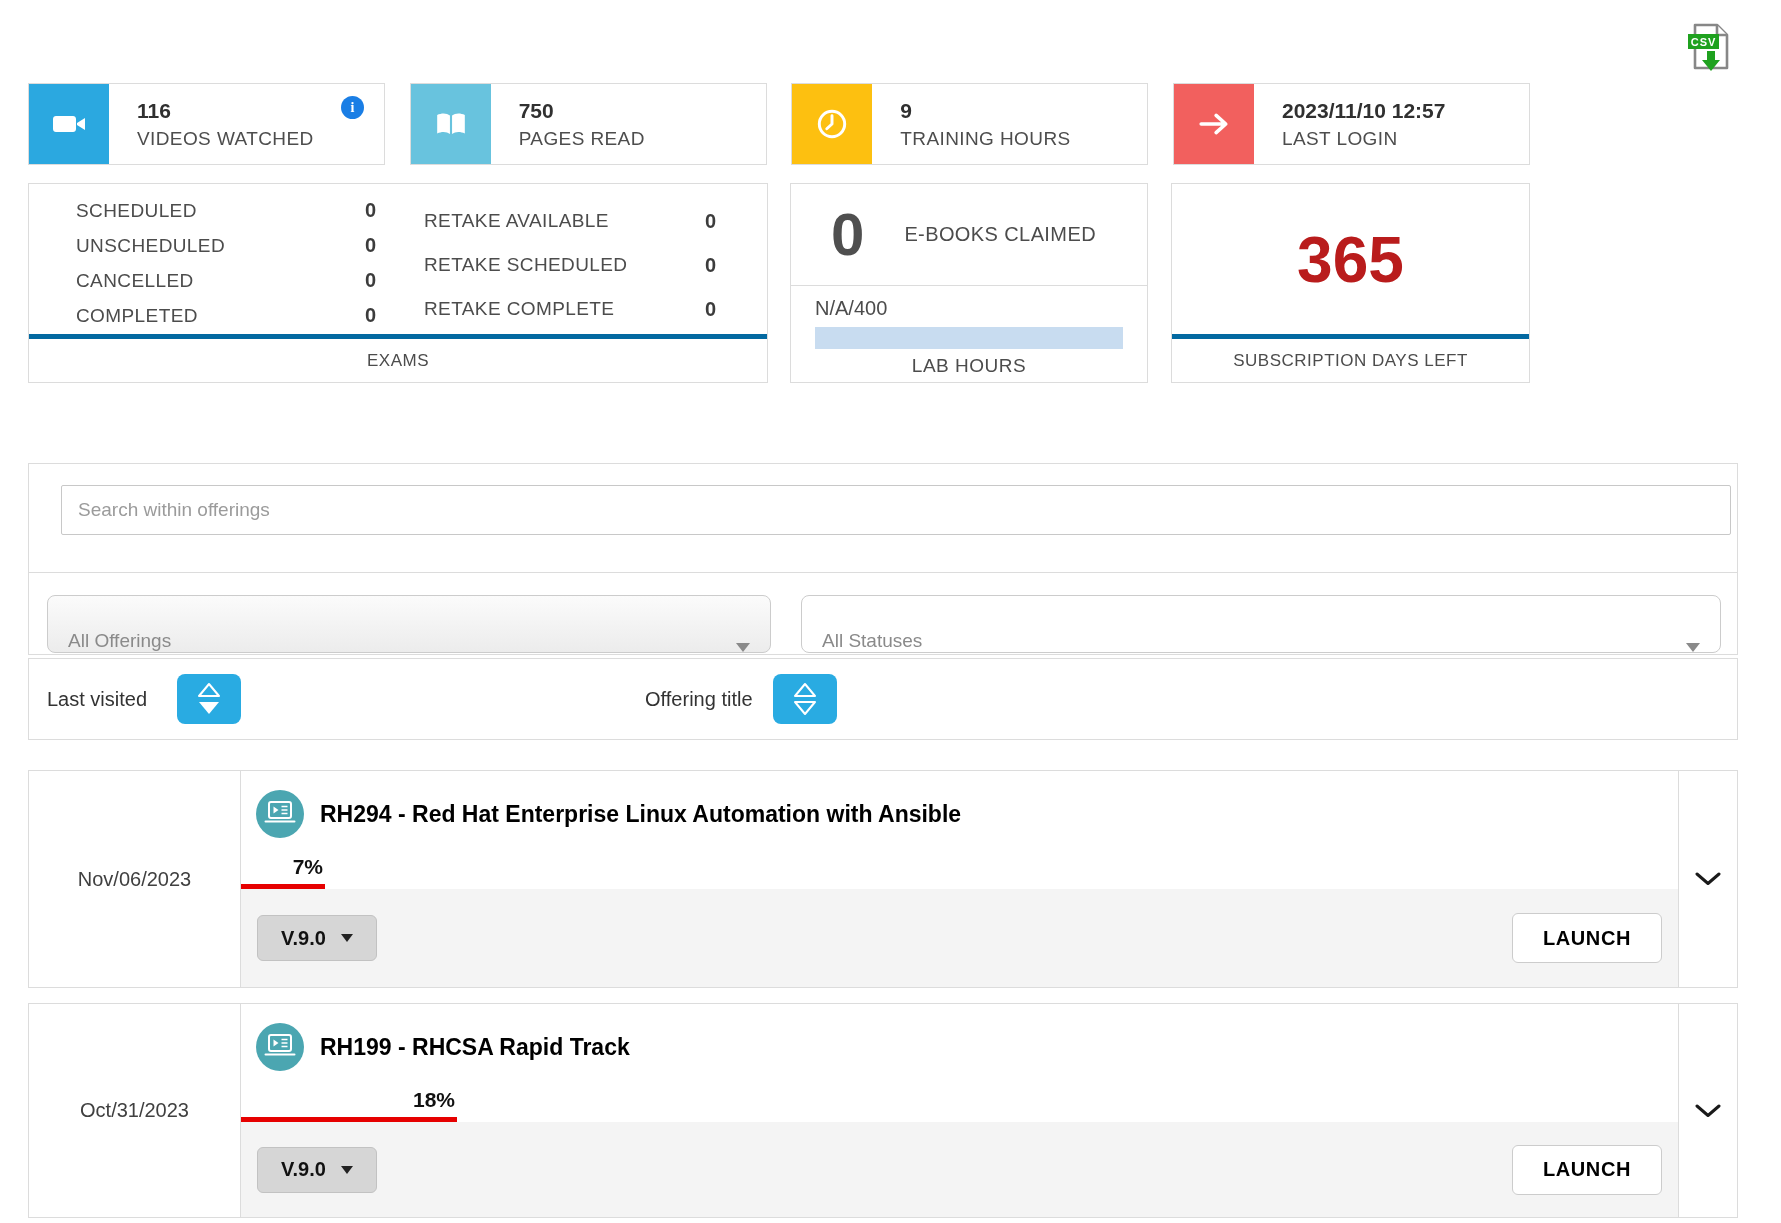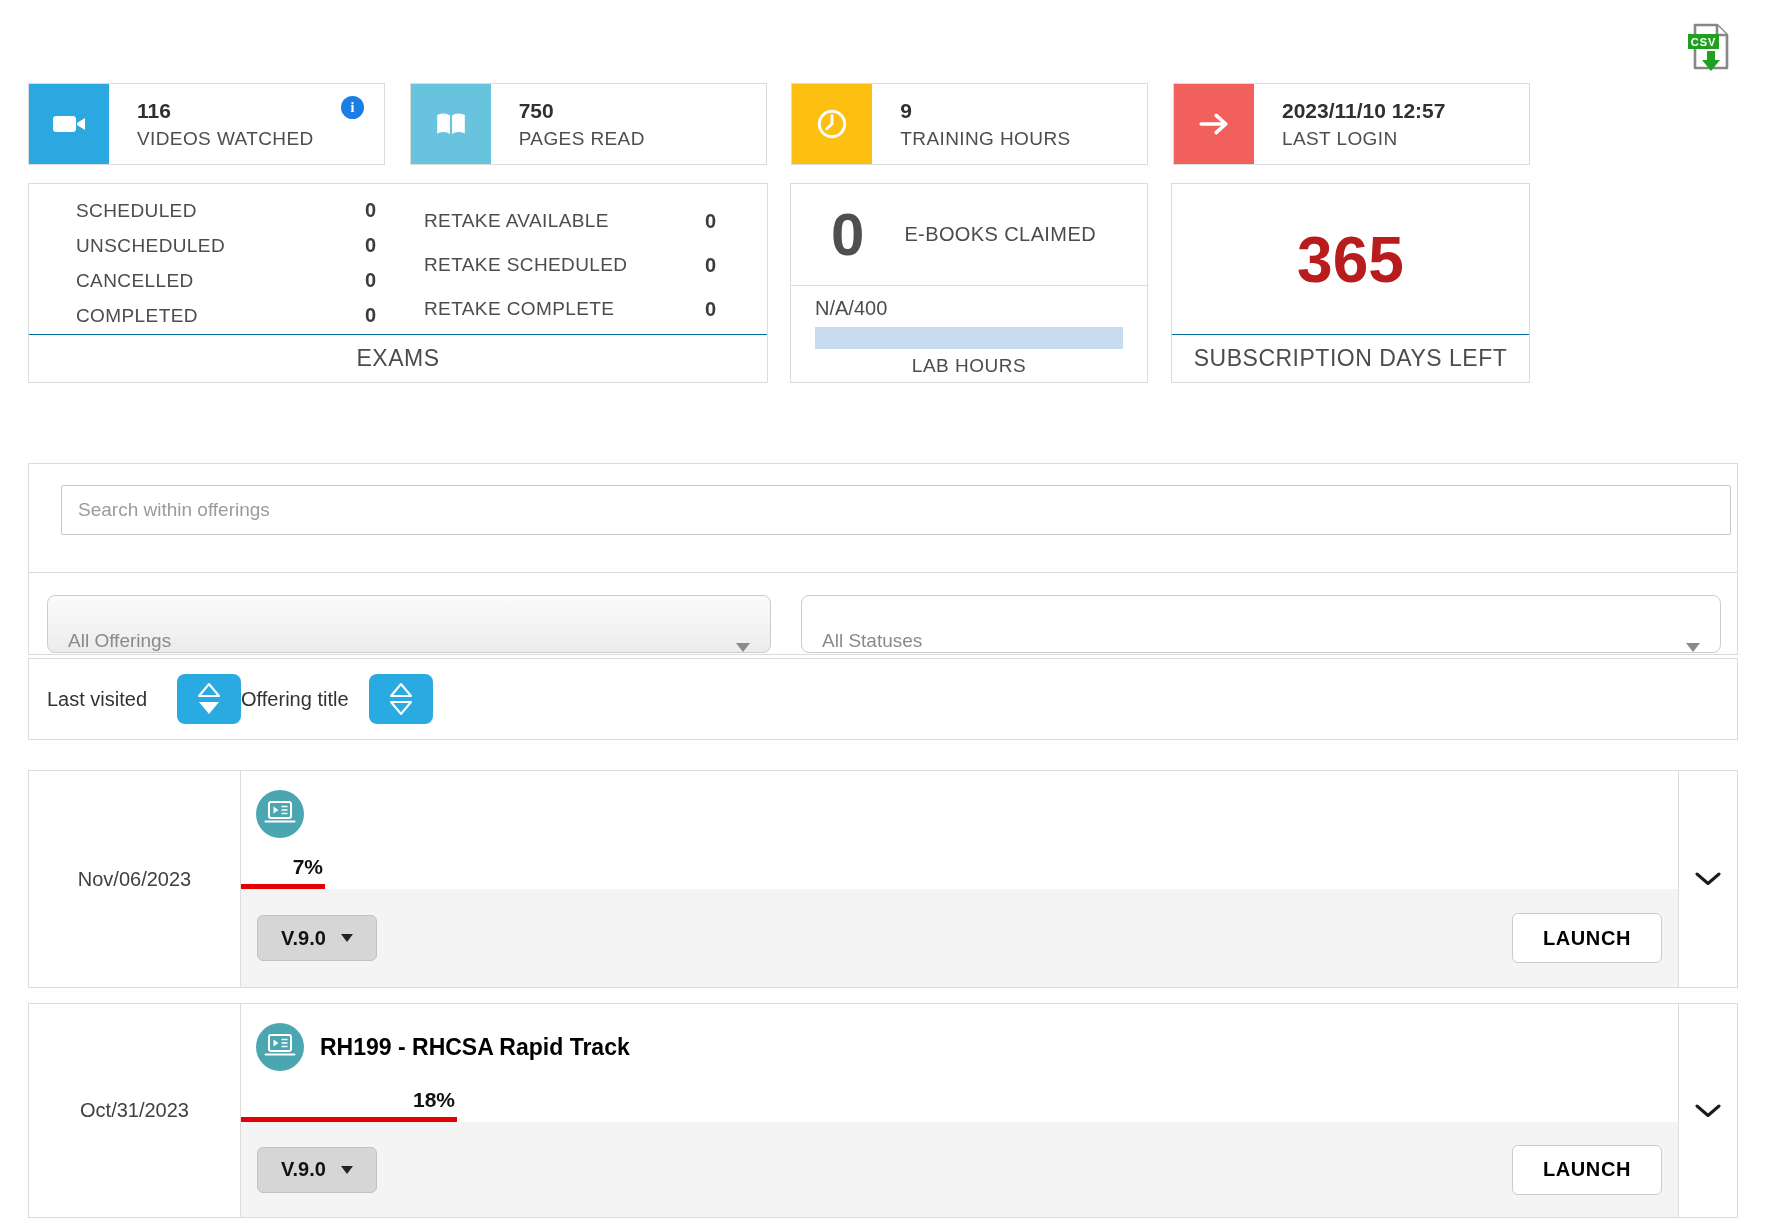--- a/index.html
+++ b/index.html
@@ -29,22 +29,22 @@
   .ebooks-panel{left:762px;width:358px}
   .sub-panel{left:1143px;width:359px}
   .exams-col{position:absolute}
   .exams-col-left{left:47px;top:9px;width:300px}
   .exams-col-right{left:395px;top:15px;width:292px}
   .exam-row{display:flex;justify-content:space-between;align-items:center}
   .exams-col-left .exam-row{height:35px}
   .exams-col-right .exam-row{height:44px}
   .exam-label{font-size:19px;color:#4c4c4c;letter-spacing:.4px}
   .exam-value{font-size:20px;font-weight:bold;color:#3c3c3c}
-  .panel-footer{position:absolute;left:0;right:0;bottom:0;height:48px;border-top:1px solid #0369a1;
-    display:flex;align-items:center;justify-content:center;font-size:23px;color:#4c4c4c;letter-spacing:.5px}
+  .panel-footer{position:absolute;left:0;right:0;bottom:0;height:48px;border-top:5px solid #0369a1;
+    display:flex;align-items:center;justify-content:center;font-size:17px;color:#4c4c4c;letter-spacing:.5px}
   .ebooks-top{height:102px;border-bottom:1px solid #dcdcdc;display:flex;align-items:center;padding-left:40px}
   .ebooks-value{font-size:60px;font-weight:bold;color:#4f4f4f}
   .ebooks-label{font-size:20px;color:#4c4c4c;margin-left:40px;letter-spacing:.4px}
   .lab-usage{margin:11px 0 0 24px;font-size:20px;color:#4c4c4c}
   .lab-bar{margin:7px 24px 0;height:22px;background:#c8dcf0}
   .lab-footer{position:absolute;left:0;right:0;bottom:5px;text-align:center;font-size:19px;color:#4c4c4c;letter-spacing:.5px}
   .sub-value{height:152px;display:flex;align-items:center;justify-content:center;font-size:64px;font-weight:bold;color:#b91c1c}
 
   
   .filter-card{left:28px;top:463px;width:1710px;height:192px}
@@ -58,21 +58,21 @@
   .select-offerings{left:18px;width:724px;background:linear-gradient(#fbfbfb,#ececec)}
   .select-statuses{left:772px;width:920px;background:#fff}
   .caret{margin-left:auto;width:0;height:0;border-left:7px solid transparent;border-right:7px solid transparent;border-top:9px solid #8a8a8a}
 
   
   .sort-card{left:28px;top:658px;width:1710px;height:82px;display:flex;align-items:center;padding-left:18px}
   .sort-label{font-size:20px;color:#333}
   .sort-btn{width:64px;height:50px;border-radius:8px;background:#29abe2;border:none;display:flex;
     align-items:center;justify-content:center;cursor:pointer;flex-shrink:0}
   .sb1{margin-left:30px}
-  .sl2{}
+  .sl2{margin-left:404px}
   .sb2{margin-left:20px}
 
   
   .course-card{left:28px;width:1710px;background:#fff;border:1px solid #dcdcdc;display:flex}
   .date-cell{width:212px;border-right:1px solid #dcdcdc;display:flex;align-items:center;justify-content:center;
     font-size:20px;color:#404040;flex-shrink:0}
   .main-cell{width:1438px;display:flex;flex-direction:column;border-right:1px solid #dcdcdc;flex-shrink:0}
   .chev-cell{flex:1;display:flex;align-items:center;justify-content:center;cursor:pointer}
   .title-row{display:flex;align-items:center;margin:14px 0 0 15px;height:58px}
   .course-icon{width:48px;height:48px;border-radius:50%;background:#4ba6b1;display:flex;align-items:center;
@@ -248,20 +248,21 @@
   <div class="main-cell">
     <div class="title-row">
       <div class="course-icon">
         <svg width="48" height="48" viewBox="0 0 48 48" fill="none" stroke="#fff" stroke-width="2">
           <rect x="13" y="12" width="22" height="16" rx="2"></rect>
           <polygon points="17.5,16.5 17.5,23.5 22.5,20" fill="#fff" stroke="none"></polygon>
           <path d="M25.5 16.5h6M25.5 20h6M25.5 23.5h6" stroke-width="1.6"></path>
           <path d="M9.5 31.5h29" stroke-linecap="round"></path>
         </svg>
       </div>
+      <div class="course-title">RH294 - Red Hat Enterprise Linux Automation with Ansible</div>
     </div>
     <div class="progress-wrap">
       <div class="progress" style="width: 7%;">7%</div>
     </div>
     <div class="strip">
       <button class="version-btn">
         <span>V.9.0</span>
         <span class="vcaret"></span>
       </button>
       <button class="launch-btn">LAUNCH</button>

